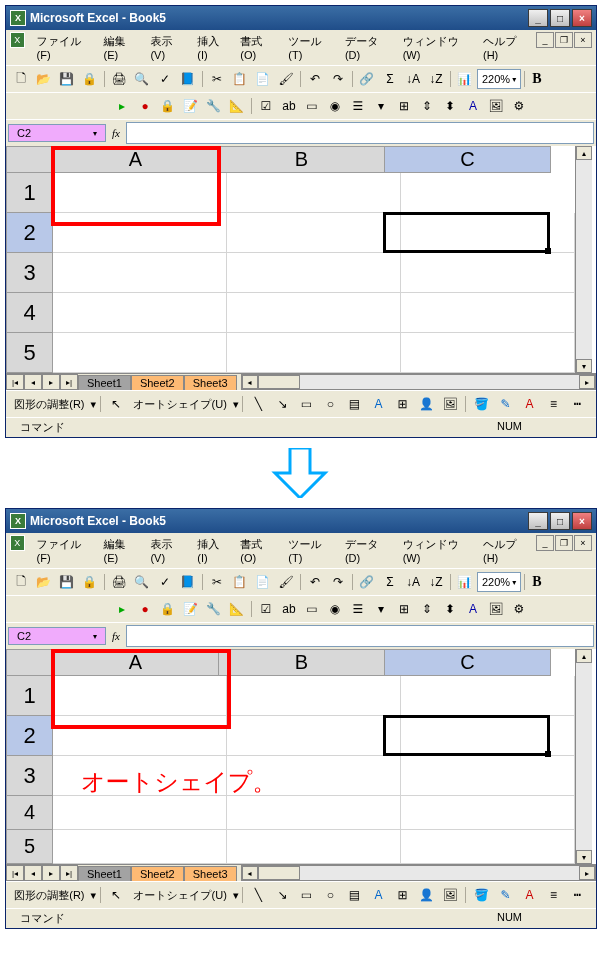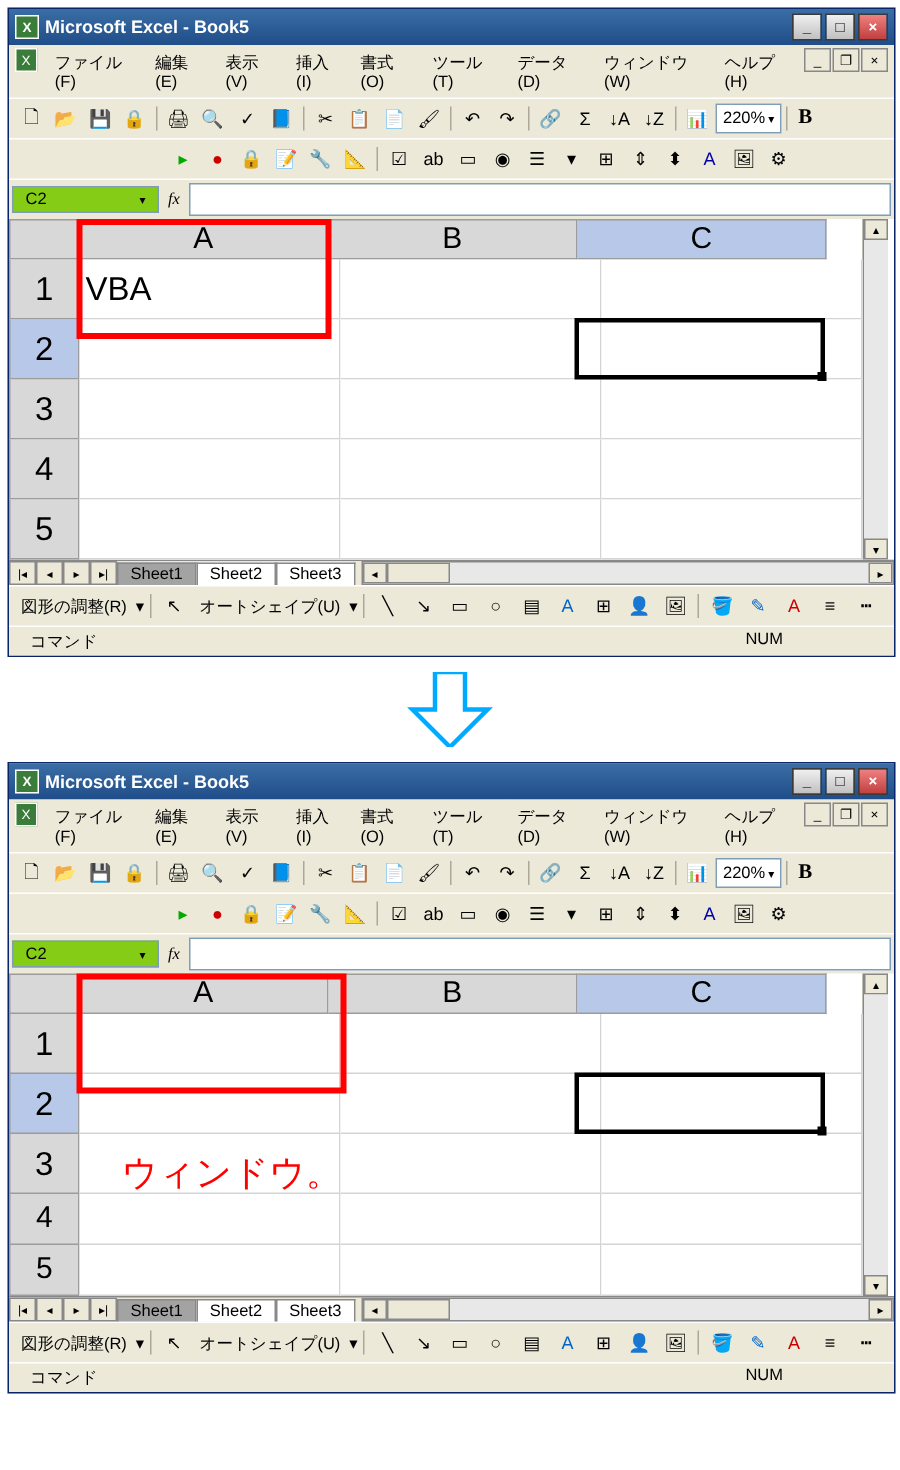--- a/index.html
+++ b/index.html
@@ -12,42 +12,42 @@
 .menubar{background:#ece9d8;padding:2px 4px;display:flex;gap:2px}
 .menu-item{padding:2px 6px}
 .sub-controls{display:flex;margin-left:auto}
 .sub-btn{width:16px;height:14px;background:#ece9d8;border:1px solid #888;display:flex;align-items:center;justify-content:center;font-size:9px;margin-left:1px}
 .toolbar{background:#ece9d8;padding:2px 4px;display:flex;align-items:center;gap:1px;flex-wrap:wrap;border-top:1px solid #fff}
 .tool-btn{width:20px;height:20px;display:flex;align-items:center;justify-content:center;font-size:12px;border:1px solid transparent}
 .tool-sep{width:1px;height:16px;background:#aca899;margin:0 2px}
 .zoom-box{border:1px solid #7f9db9;background:#fff;padding:1px 4px;font-size:11px;display:flex;align-items:center;height:16px}
 .zoom-box::after{content:"▾";margin-left:2px;font-size:8px}
 .namebox-row{background:#ece9d8;display:flex;align-items:center;padding:2px;border-top:1px solid #fff}
-.name-box{border:1px solid #7f9db9;background:#84cc16;padding:2px 8px;width:80px;text-align:center;font-size:11px;display:flex;align-items:center;justify-content:space-between}
+.name-box{border:1px solid #7f9db9;background:#f0abfc;padding:2px 8px;width:80px;text-align:center;font-size:11px;display:flex;align-items:center;justify-content:space-between}
 .name-box::after{content:"▾";font-size:8px;color:#000}
 .fx-label{font-style:italic;padding:0 6px;font-family:"Times New Roman",serif}
 .formula-bar{border:1px solid #7f9db9;background:#fff;flex:1;height:16px;padding:2px}
 .grid-area{display:flex;background:#fff;position:relative}
 .row-headers{display:flex;flex-direction:column}
 .col-headers{display:flex}
 .corner{width:45px;height:25px;background:#d8d8d8;border:1px solid #9c9c9c}
 .col-header{height:25px;background:#d8d8d8;border:1px solid #9c9c9c;border-left:none;display:flex;align-items:center;justify-content:center;font-size:20px;font-family:Arial}
 .col-header.selected{background:#b8c8e8}
 .row-header{width:45px;background:#d8d8d8;border:1px solid #9c9c9c;border-top:none;display:flex;align-items:center;justify-content:center;font-size:22px;font-family:Arial}
 .row-header.selected{background:#b8c8e8}
 .cells{position:relative}
 .cell-row{display:flex}
 .cell{border-right:1px solid #d4d4d4;border-bottom:1px solid #d4d4d4;background:#fff;display:flex;align-items:center;padding:0 4px;font-size:22px;font-family:Arial}
 .selected-cell{position:absolute;border:3px solid #000;pointer-events:none;box-sizing:border-box}
 .selected-cell::after{content:"";position:absolute;right:-4px;bottom:-4px;width:6px;height:6px;background:#000}
 .red-box{position:absolute;border:4px solid #ff0000;pointer-events:none;box-sizing:border-box}
 .scroll-h{height:16px;background:#ece9d8;display:flex;align-items:center;border-top:1px solid #888}
 .sheet-nav-btn{width:16px;height:14px;background:#ece9d8;border:1px solid #888;display:flex;align-items:center;justify-content:center;font-size:8px}
 .sheet-tab{background:#a3a3a3;border:1px solid #888;border-bottom:none;padding:1px 8px;font-size:11px;margin-top:1px}
-.sheet-tab.inactive{background:#ffffff}
+.sheet-tab.inactive{background:#fdba74}
 .scroll-track{flex:1;background:#e8e8e8;height:14px;border:1px solid #888;margin-left:4px;display:flex}
 .scroll-btn{width:14px;height:12px;background:#ece9d8;border:1px solid #888;display:flex;align-items:center;justify-content:center;font-size:8px}
 .scroll-thumb{width:40px;background:#ece9d8;border:1px solid #888}
 .drawing-bar{background:#ece9d8;padding:2px 4px;display:flex;align-items:center;gap:2px;border-top:1px solid #fff;font-size:11px}
 .draw-item{padding:2px 4px;display:flex;align-items:center}
 .status-bar{background:#ece9d8;padding:2px 6px;display:flex;border-top:1px solid #fff;font-size:11px}
 .status-section{padding:0 8px}
 .vscroll{width:16px;background:#ece9d8;border-left:1px solid #888;display:flex;flex-direction:column}
 .arrow{width:60px;margin:10px auto;display:block}
 .annotation{position:absolute;color:#ff0000;font-size:24px;font-family:"MS Mincho",serif}
@@ -152,21 +152,20 @@
       <div style="display:flex">
         <div class="row-headers">
           <div class="row-header rowH">1</div>
           <div class="row-header rowH selected">2</div>
           <div class="row-header rowH">3</div>
           <div class="row-header rowH">4</div>
           <div class="row-header rowH">5</div>
         </div>
         <div class="cells" style="position:relative">
           <div class="cell-row">
-              <div class="cell colA rowH">VBA</div>
               <div class="cell colB rowH"></div>
               <div class="cell colC rowH"></div>
             </div>
           <div class="cell-row">
               <div class="cell colA rowH"></div>
               <div class="cell colB rowH"></div>
               <div class="cell colC rowH"></div>
             </div>
           <div class="cell-row">
               <div class="cell colA rowH"></div>
@@ -362,21 +361,21 @@
               <div class="cell colA" style="height:33px"></div>
               <div class="cell colB" style="height:33px"></div>
               <div class="cell colC" style="height:33px"></div>
             </div>
           <div class="cell-row">
               <div class="cell colA" style="height:33px"></div>
               <div class="cell colB" style="height:33px"></div>
               <div class="cell colC" style="height:33px"></div>
             </div>
           <div class="selected-cell" style="left:330px;top:39px;width:167px;height:41px"></div>
-          <div class="annotation" style="left:28px;top:90px">ウィンドウ。</div>
+          <div class="annotation" style="left:28px;top:90px">オートシェイプ。</div>
         </div>
       </div>
     </div>
     <div class="vscroll">
       <div class="scroll-btn">▴</div>
       <div style="flex:1;background:#e8e8e8"></div>
       <div class="scroll-btn">▾</div>
     </div>
     <div class="red-box" style="left:45px;top:0;width:180px;height:80px"></div>
   </div>

